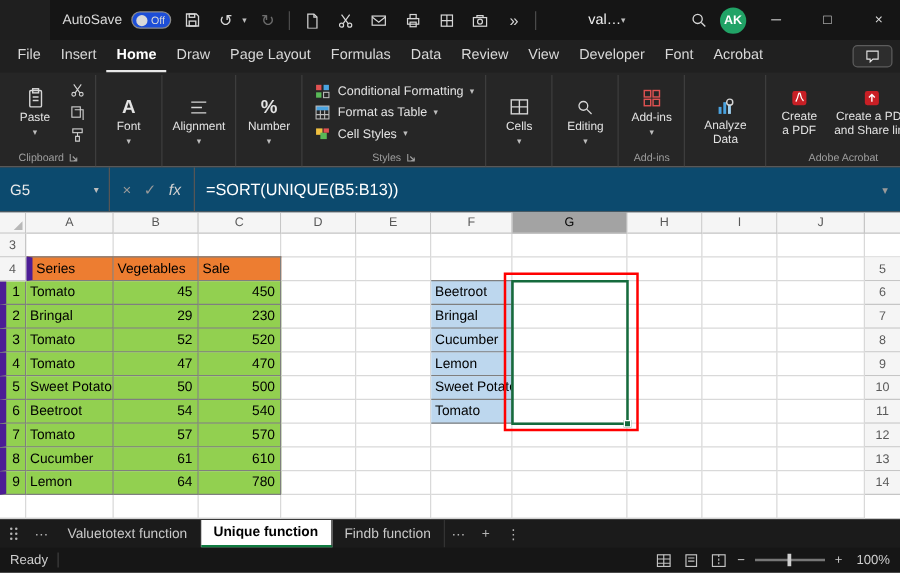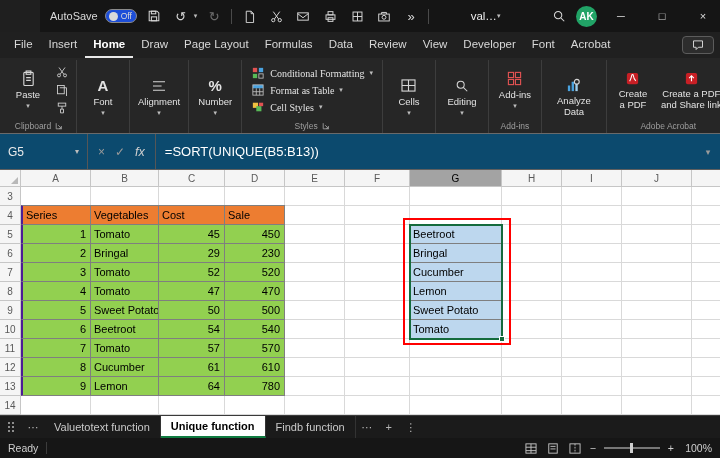--- a/index.html
+++ b/index.html
@@ -36,21 +36,21 @@
   .rlabel{height:14px;font-size:8.5px;color:#9e9e9e;display:flex;align-items:center;justify-content:center;gap:4px;}
   .big-btn{display:flex;flex-direction:column;align-items:center;justify-content:center;gap:2px;min-width:42px;padding:2px 3px;border-radius:3px;cursor:pointer;color:#e3e3e3;}
   .big-btn .blabel{font-size:9.5px;text-align:center;line-height:1.15;white-space:nowrap;}
   .big-btn .blabel.wrap{white-space:normal;width:48px;}
   .bchev{font-size:7px;color:#bdbdbd;}
   .bicon{height:18px;display:flex;align-items:center;justify-content:center;font-size:15px;font-weight:bold;}
   .bicon svg{stroke:#d6d6d6;fill:none;stroke-width:1.2;}
   .smallcol{display:flex;flex-direction:column;gap:3px;}
   .sm-icon{width:18px;height:15px;display:flex;align-items:center;justify-content:center;cursor:pointer;}
   .sm-icon svg{stroke:#cfcfcf;fill:none;stroke-width:1.2;}
-  .styles-col{display:flex;flex-direction:column;justify-content:center;gap:2px;font-family:Liberation Serif, serif;}
+  .styles-col{display:flex;flex-direction:column;justify-content:center;gap:2px;}
   .styles-row{display:flex;align-items:center;gap:5px;font-size:10px;color:#e3e3e3;padding:1px 4px;cursor:pointer;white-space:nowrap;}
   .styles-row .schev{font-size:7px;color:#bdbdbd;}
   .sicon{width:14px;height:13px;display:flex;align-items:center;justify-content:center;}
   .launcher svg{stroke:#9e9e9e;fill:none;stroke-width:1.1;}
 
   
   .formulabar{height:36px;background:#0c4a6e;border-bottom:1px solid #5f5f5f;display:flex;align-items:stretch;font-size:12px;flex:0 0 auto;}
   .namebox{width:88px;display:flex;align-items:center;padding:0 8px;color:#eaeaea;border-right:1px solid #565656;gap:4px;cursor:pointer;}
   .namebox .nchev{margin-left:auto;font-size:8px;color:#bdbdbd;}
   .fbtns{display:flex;align-items:center;gap:10px;padding:0 10px;border-right:1px solid #565656;color:#9a9a9a;}
@@ -61,21 +61,21 @@
   
   .gridwrap{flex:1;background:#ffffff;position:relative;overflow:hidden;}
   .grid{display:grid;}
   .gh{background:#f5f5f5;border-right:1px solid #c6c6c6;border-bottom:1px solid #c6c6c6;color:#595959;font-size:10px;display:flex;align-items:center;justify-content:center;position:relative;cursor:pointer;}
   .gh.sel{background:#a3a3a3;color:#000;}
   .corner::after{content:'';position:absolute;right:2px;bottom:2px;border-left:7px solid transparent;border-bottom:7px solid #b8b8b8;}
   .cell{border-right:1px solid #d9d9d9;border-bottom:1px solid #d9d9d9;font-size:11px;color:#000;padding:0 3px;line-height:18px;white-space:nowrap;overflow:hidden;cursor:cell;}
   .cell.num{text-align:right;padding-right:4px;}
   .tcell{border-right:1px solid #7f7f7f;border-bottom:1px solid #7f7f7f;}
   .bt{border-top:1px solid #7f7f7f;margin-top:-1px;}
-  .bl{border-left:3px solid #4c1d95;margin-left:-1px;}
+  .bl{border-left:6px solid #4c1d95;margin-left:-1px;}
   .overlay{position:absolute;pointer-events:none;}
   .fill-handle{position:absolute;width:6px;height:6px;background:#156b3d;border:1px solid #fff;right:-4px;bottom:-4px;pointer-events:auto;cursor:crosshair;}
 
   
   .tabbar{height:23px;background:#1b1b1b;display:flex;align-items:stretch;font-size:11px;color:#c9c9c9;border-top:1px solid #3a3a3a;flex:0 0 auto;}
   .tb-btn{width:22px;display:flex;align-items:center;justify-content:center;color:#b5b5b5;cursor:pointer;font-size:11px;}
   .stab{display:flex;align-items:center;padding:0 10px;border-right:1px solid #333;cursor:pointer;white-space:nowrap;}
   .stab.active{background:#ffffff;color:#000;font-weight:bold;border-bottom:2px solid #107c41;}
 
   
@@ -454,21 +454,20 @@
         <div class="cell"></div>
         <div class="cell"></div>
         <div class="cell"></div>
         <div class="cell"></div>
         <div class="cell"></div>
         <div class="cell"></div>
         <div class="cell"></div>
         <div class="gh rh">4</div>
         <div class="cell tcell bt bl" style="background: rgb(237, 125, 49);">Series</div>
         <div class="cell tcell bt" style="background: rgb(237, 125, 49);">Vegetables</div>
-        <div class="cell tcell bt" style="background: rgb(237, 125, 49);">Cost</div>
         <div class="cell tcell bt" style="background: rgb(237, 125, 49);">Sale</div>
         <div class="cell"></div>
         <div class="cell"></div>
         <div class="cell"></div>
         <div class="cell"></div>
         <div class="cell"></div>
         <div class="cell"></div>
         <div class="cell"></div>
         <div class="gh rh">5</div>
         <div class="cell tcell num bl" style="background: rgb(146, 208, 80);">1</div>

